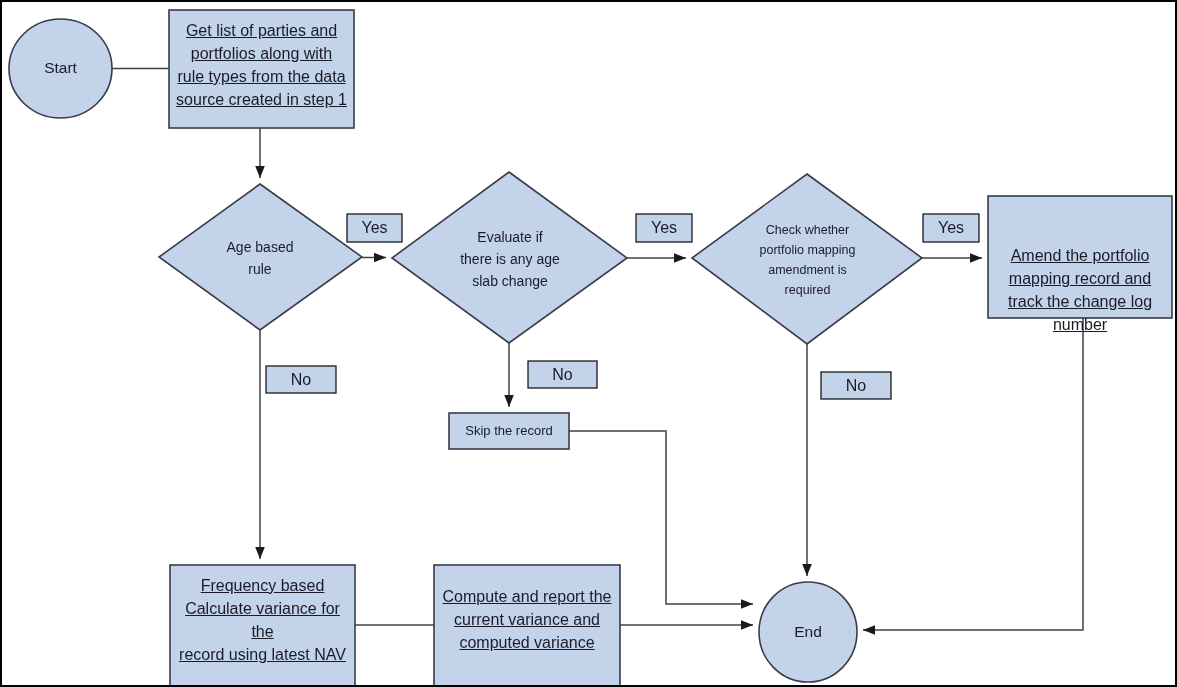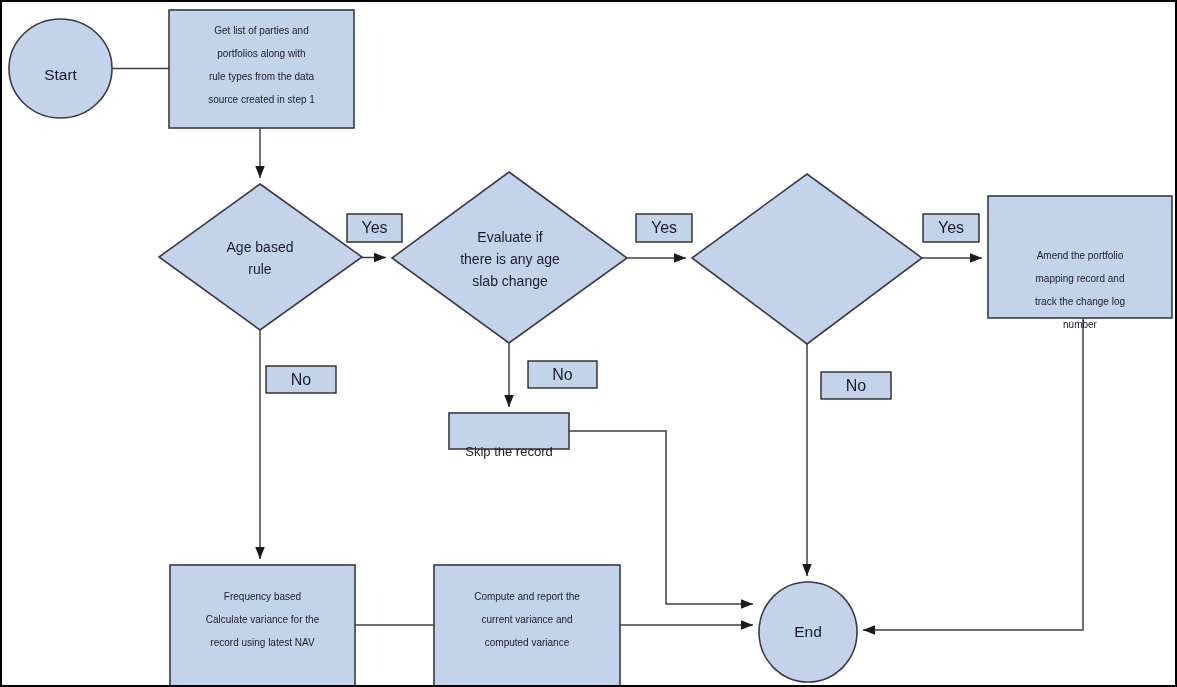--- a/index.html
+++ b/index.html
@@ -28,22 +28,23 @@
     position: absolute;
     display: flex;
     align-items: center;
     justify-content: center;
     text-align: center;
     color: #1b1b28;
     pointer-events: none;
     white-space: pre-line;
   }
   .txt-process {
-    font-size: 10px;
+    font-size: 16px;
     line-height: 23px;
+    text-decoration: underline;
   }
   .txt-terminator {
     font-size: 15.5px;
     line-height: 20px;
   }
   .txt-decision {
     font-size: 14px;
     line-height: 22px;
   }
   .txt-decision-small {
@@ -116,41 +117,45 @@
 
     <path d="M1081,316 L1081,628 L861,628" fill="none" stroke="#404048" stroke-width="1.5" marker-end="url(#arrow)"></path>
 
     <path d="M567,429 L664,429 L664,602 L751,602" fill="none" stroke="#404048" stroke-width="1.5" marker-end="url(#arrow)"></path>
 
     <path d="M353,623 L432,623" fill="none" stroke="#404048" stroke-width="1.5"></path>
 
     <path d="M618,623 L751,623" fill="none" stroke="#404048" stroke-width="1.5" marker-end="url(#arrow)"></path>
   </svg>
 
-  <div class="node-text txt-terminator" style="left:7px; top:23px; width:103px; height:99px;">Start</div>
+  <div class="node-text txt-terminator" style="left:7px; top:16px; width:103px; height:99px;">Start</div>
 
   <div class="node-text txt-process" style="left:172px; top:8px; width:175px; height:110px;">Get list of parties and
 portfolios along with
 rule types from the data
 source created in step 1</div>
 
   <div class="node-text txt-decision" style="left:188px; top:210px; width:140px; height:92px;">Age based
 rule</div>
 
   <div class="node-text txt-decision" style="left:432px; top:212px; width:152px; height:90px;text-align:center;">Evaluate if
 there is any age
 slab change</div>
 
+  <div class="node-text txt-decision-small" style="left:733px; top:213px; width:145px; height:90px;">Check whether
+portfolio mapping
+amendment is
+required</div>
 
   <div class="node-text txt-process" style="left:991px; top:196px; width:174px; height:112px;margin-top:36px;">Amend the portfolio
 mapping record and
 track the change log
 number</div>
 
-  <div class="node-text txt-skip" style="left:447px; top:432px; width:120px; height:36px;">Skip the record</div>
+  <div class="node-text txt-skip" style="left:447px; top:411px; width:120px; height:36px;">Skip the record</div>
 
   <div class="node-text txt-process" style="left:173px; top:565px; width:175px; height:105px;">Frequency based
 Calculate variance for the
 record using latest NAV</div>
 
   <div class="node-text txt-process" style="left:437px; top:565px; width:176px; height:105px;">Compute and report the
 current variance and
 computed variance</div>
 
   <div class="node-text txt-terminator" style="left:757px; top:580px; width:98px; height:100px;">End</div>

